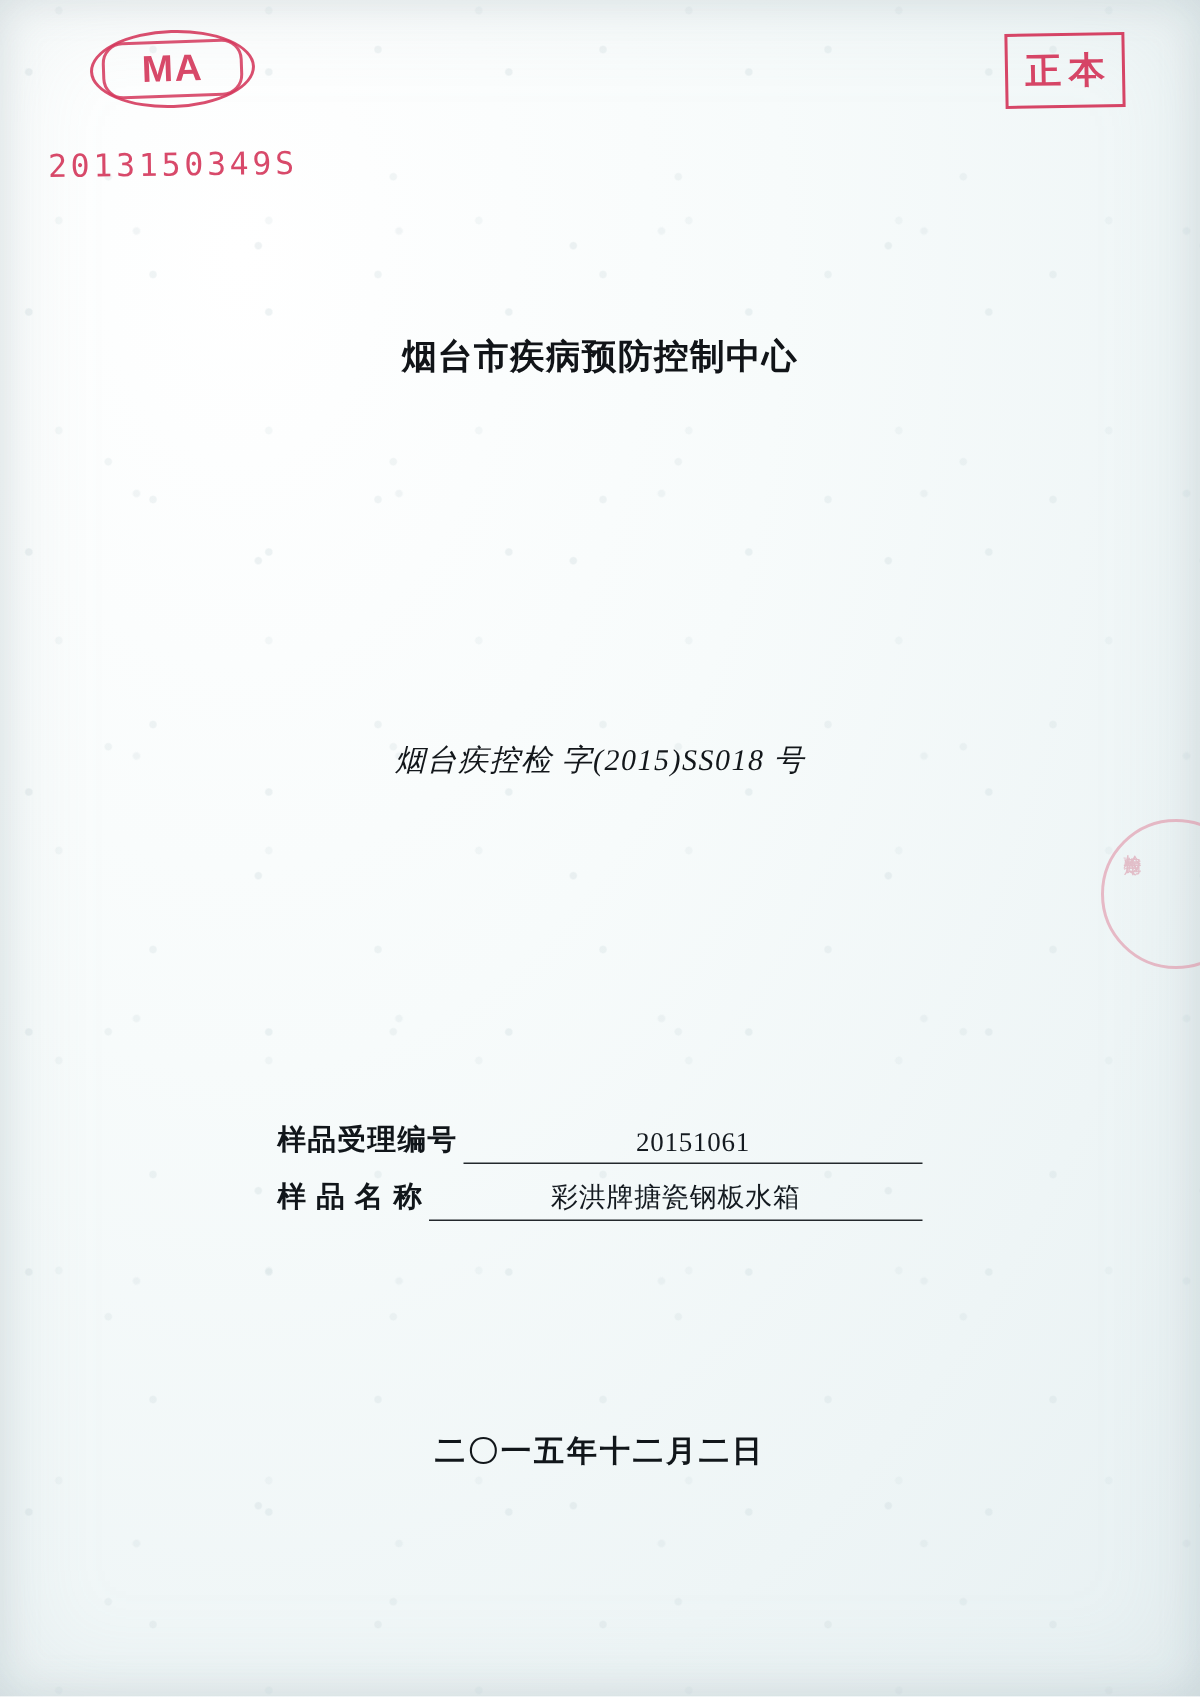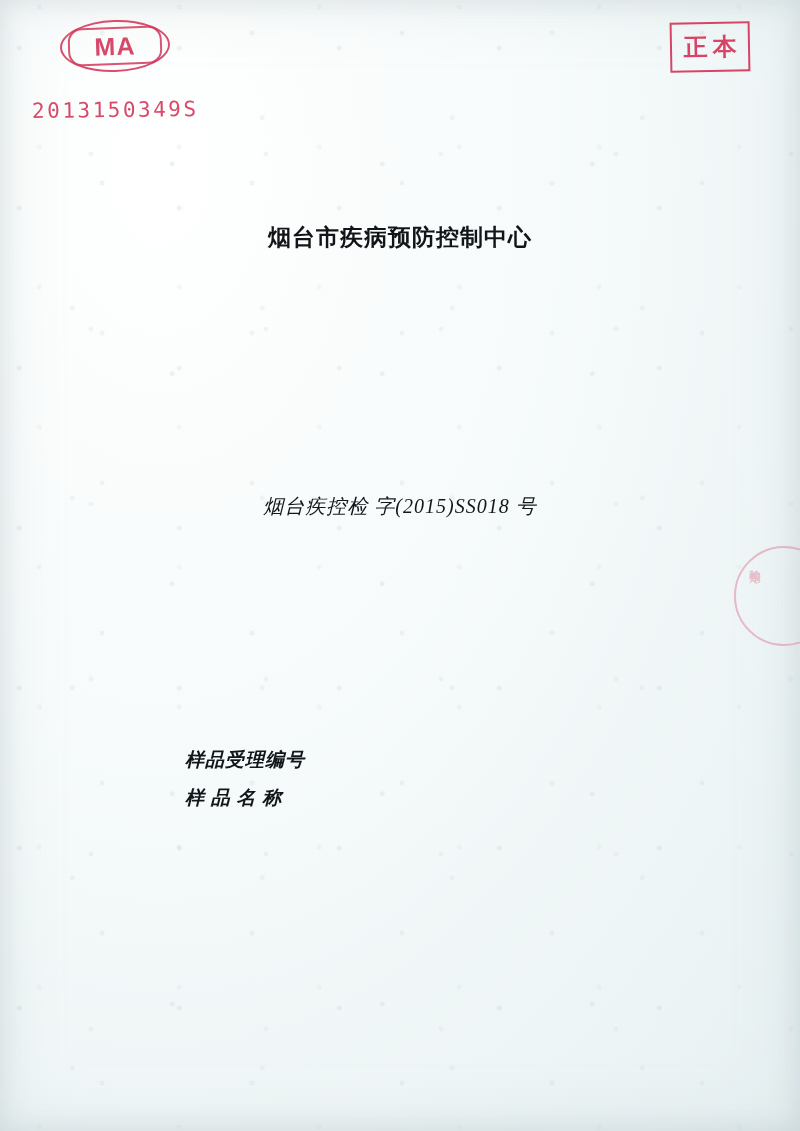--- a/index.html
+++ b/index.html
@@ -186,21 +186,20 @@
   #fields {
     position: absolute;
     top: 738px;
     left: 185px;
     width: 430px;
   }
   .field-row {
     display: flex;
     align-items: flex-end;
     height: 38px;
-    font-style: italic;
   }
   .field-label {
     font-size: 19px;
     font-weight: 700;
     color: #11161a;
     white-space: nowrap;
     letter-spacing: 1px;
     padding-bottom: 3px;
   }
   .field-value {
@@ -252,24 +251,27 @@
 
     <div id="org-name">烟台市疾病预防控制中心</div>
 
 
     <div id="doc-number">烟台疾控检 字(2015)SS018 号</div>
 
     <div id="fields">
 
       <div class="field-row" id="field-sample-no">
         <div class="field-label">样品受理编号</div>
+        <div class="field-value">20151061</div>
       </div>
 
       <div class="field-row" id="field-sample-name">
         <div class="field-label">样 品 名 称</div>
+        <div class="field-value">彩洪牌搪瓷钢板水箱</div>
       </div>
 
 
     </div>
 
+    <div id="doc-date">二〇一五年十二月二日</div>
 
   </div>
 </div>
 
 </body></html>

